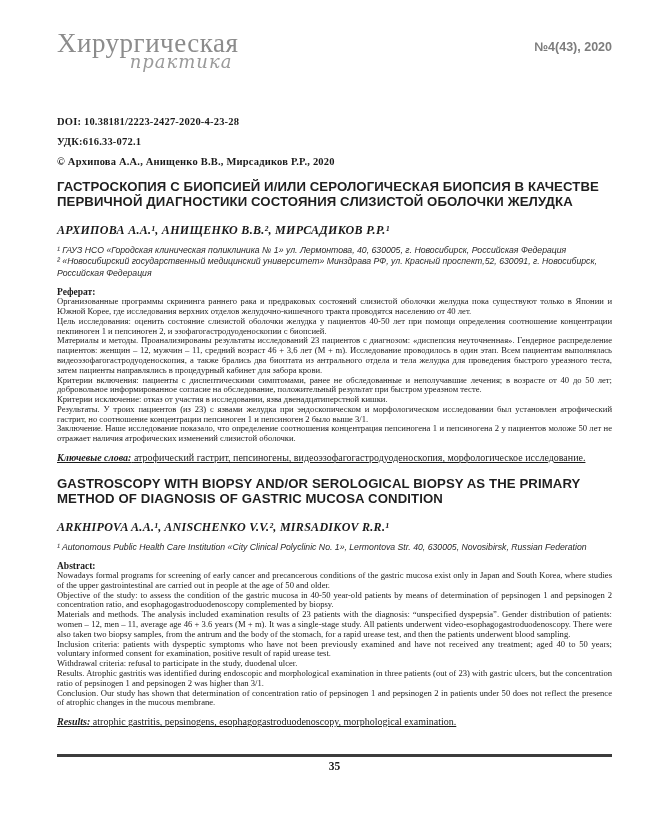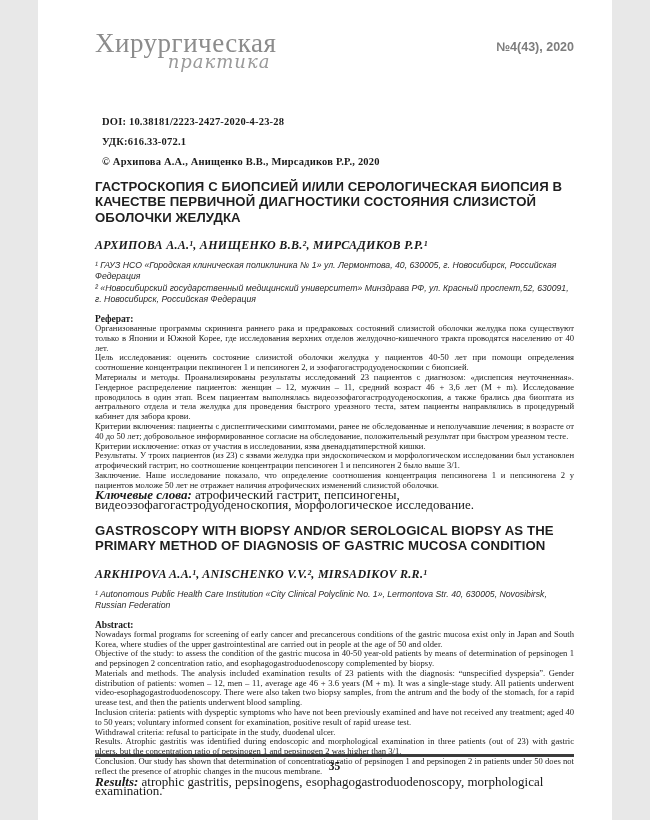--- a/index.html
+++ b/index.html
@@ -1,17 +1,17 @@
 <!DOCTYPE html>
 <html><head>
 <meta charset="utf-8">
 <style>
   html,body { margin:0; padding:0; background:#e8e8e8; }
   .page {
-    position:relative; width:574px; height:820px; margin:0 auto;
+    position:relative; width:650px; height:820px; margin:0 auto;
     background:#ffffff; overflow:hidden;
     font-family:"Liberation Serif", serif; color:#1a1a1a;
   }
   .content { padding:30px 38px 0 57px; }
 
   
   .header { display:flex; justify-content:space-between; align-items:flex-start; height:58px; }
   .logo { line-height:1; }
   .logo-top {
     font-family:"Liberation Serif", serif; font-size:27px; color:#8c8c8c;
@@ -22,21 +22,21 @@
     color:#9a9a9a; text-align:right; margin-top:-4px; padding-right:6px;
     letter-spacing:1px;
   }
   .issue {
     font-family:"Liberation Sans", sans-serif; font-weight:bold;
     font-size:12.5px; color:#7d7d7d; margin-top:10px;
   }
 
   
   .meta { margin-top:28px; }
-  .meta-line { font-weight:bold; font-size:10.5px; margin:0 0 9px 7px; letter-spacing:0.2px; }
+  .meta-line { font-weight:bold; font-size:10.5px; margin:0 0 9px 0; letter-spacing:0.2px; }
 
   
   .art-title {
     font-family:"Liberation Sans", sans-serif; font-weight:700;
     font-size:13.2px; line-height:1.16; color:#1f1f1f; margin-top:12px;
     letter-spacing:0.1px;
   }
   .authors {
     font-family:"Liberation Serif", serif; font-weight:bold; font-style:italic;
     font-size:12px; margin-top:13px; letter-spacing:0.3px;
@@ -46,21 +46,21 @@
     font-family:"Liberation Sans", sans-serif; font-style:italic;
     font-size:8.7px; line-height:11.5px; color:#2a2a2a; margin:0;
   }
 
   
   .abstract-label { font-weight:bold; font-size:9.5px; margin-top:8px; }
   .abstract p {
     margin:0; font-size:8.6px; line-height:9.8px; text-align:justify;
     color:#1a1a1a;
   }
-  .keywords-line { font-size:13px; line-height:9.8px; }
+  .keywords-line { margin-top:9px; font-size:10px; line-height:9.8px;text-decoration:underline; }
   .kw-label { font-weight:bold; font-style:italic; }
 
   .en-block { margin-top:13px; }
 
   
   .footer-rule {
     position:absolute; left:57px; right:38px; top:754px; height:2.5px;
     background:#3c3c3c;
   }
   .page-number {

